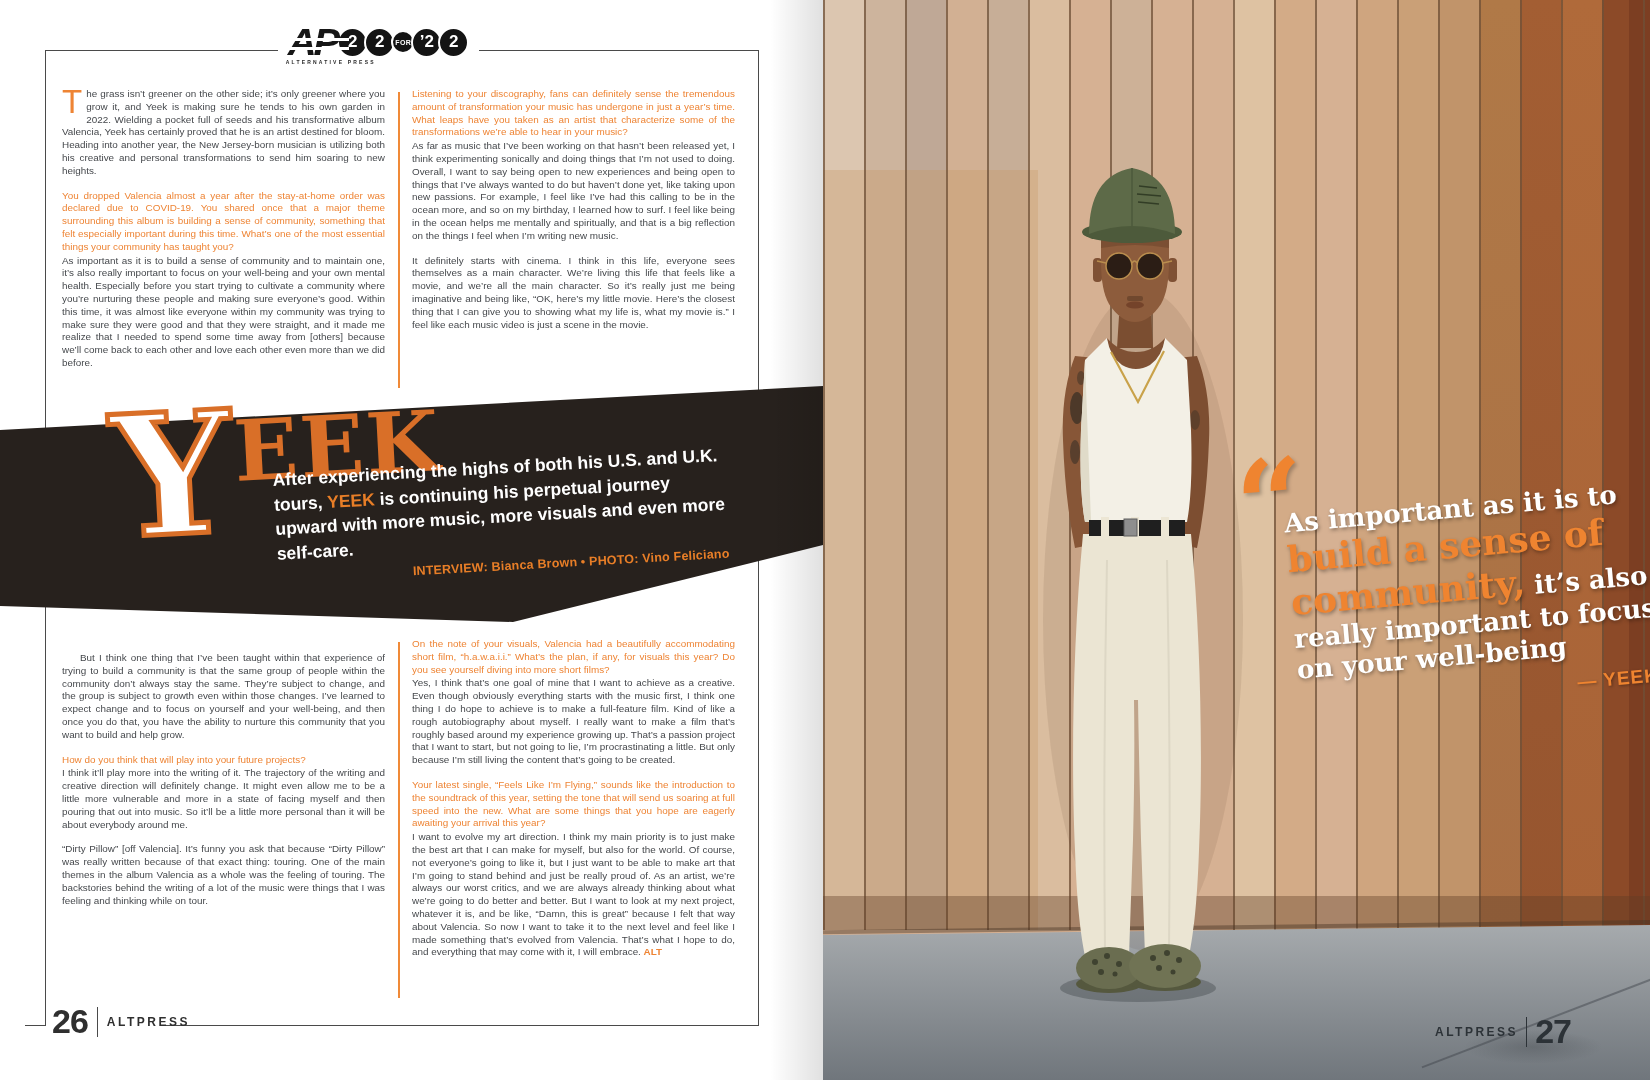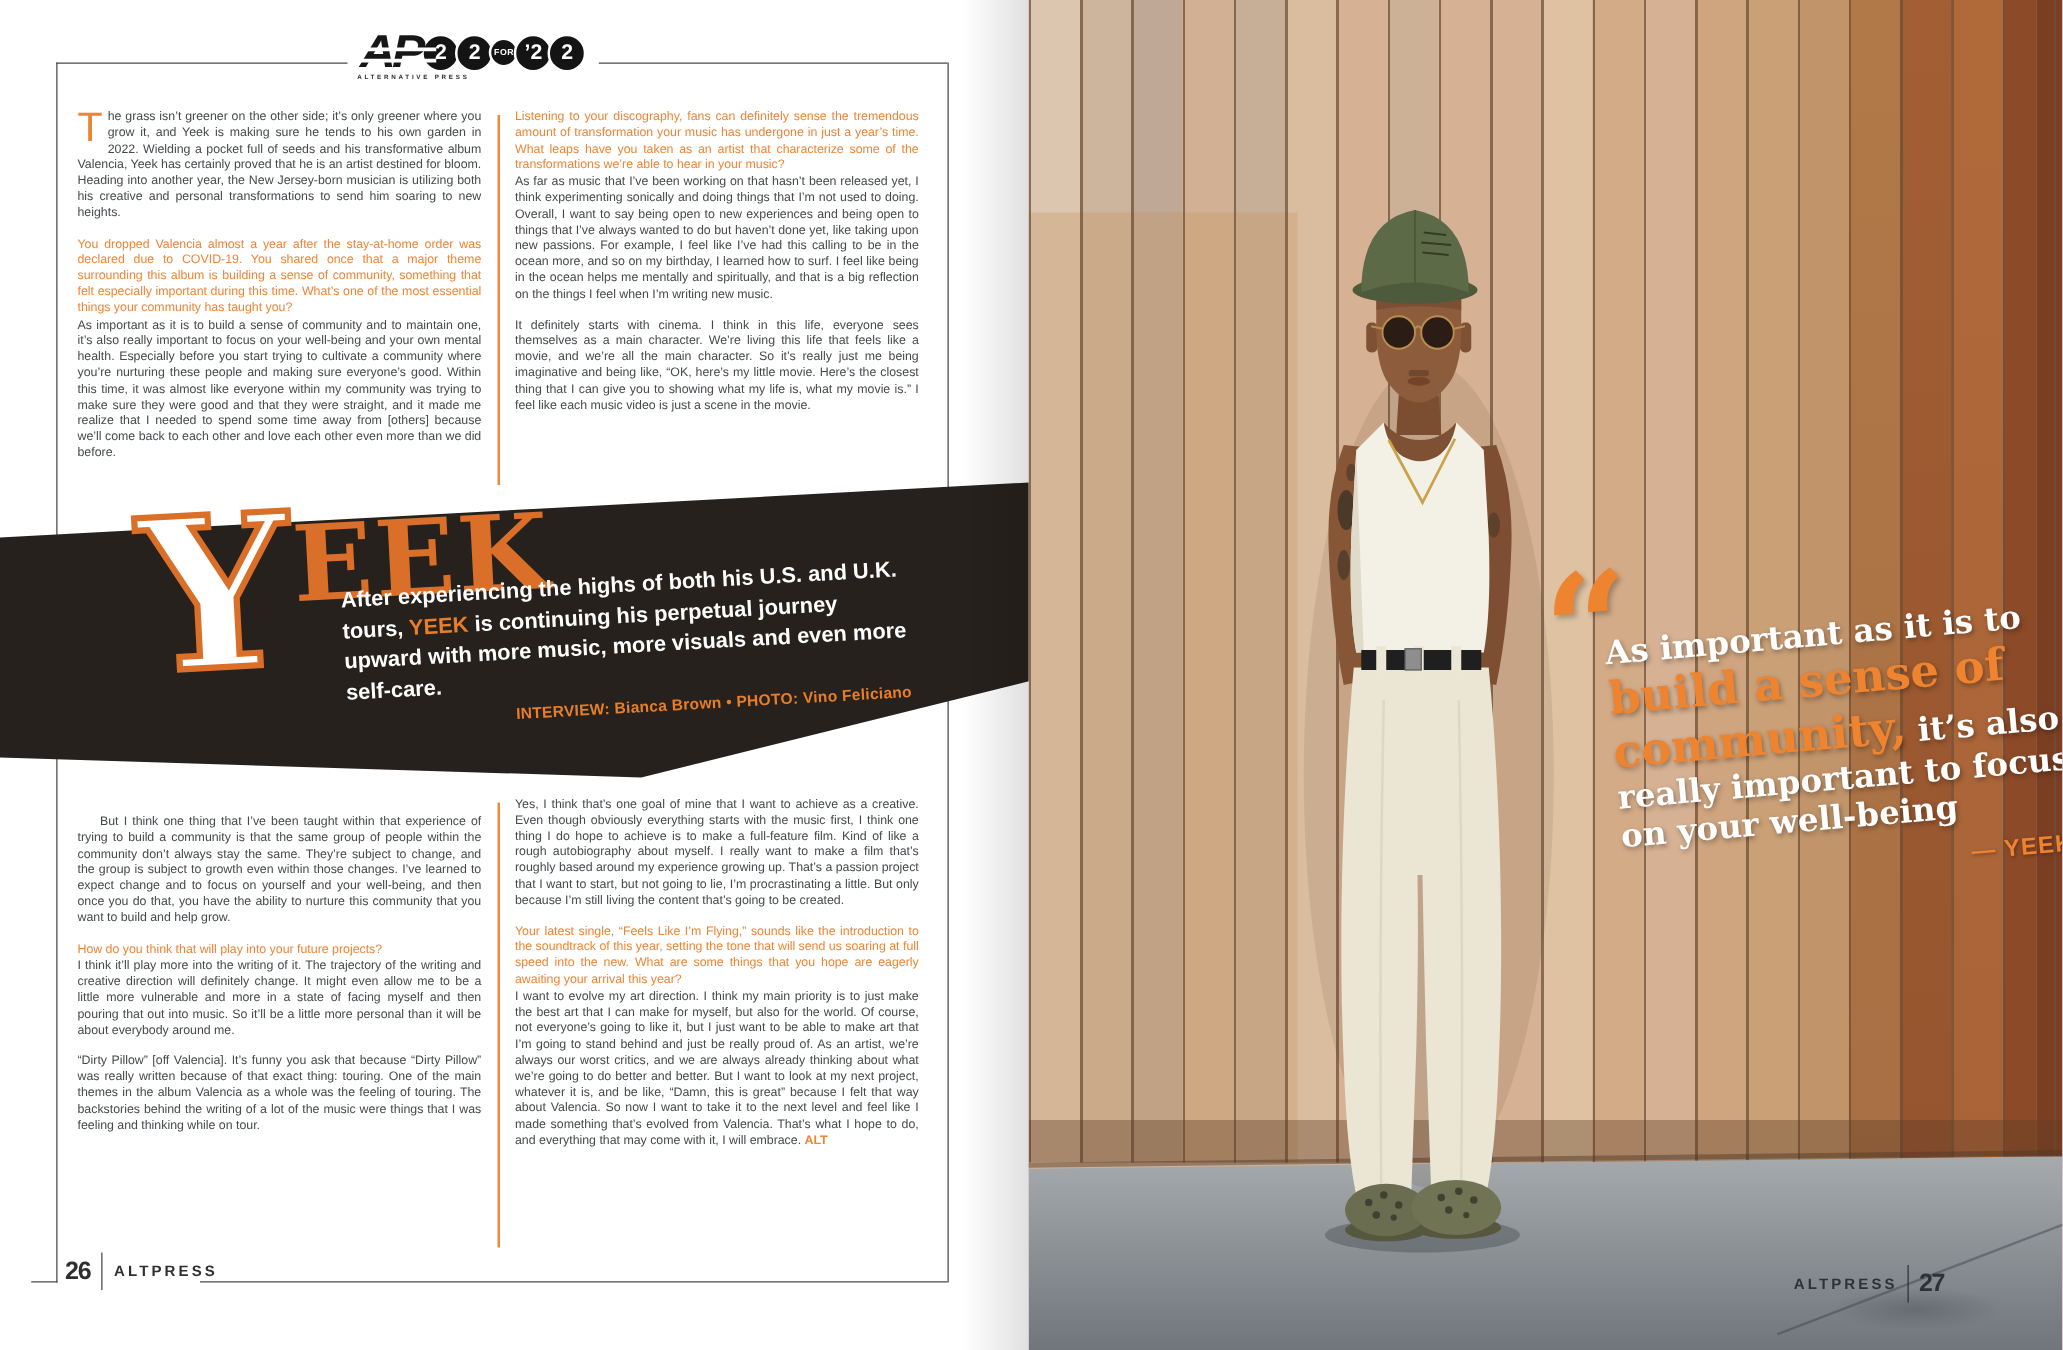--- a/index.html
+++ b/index.html
@@ -58,21 +58,21 @@
     font-weight:900;font-size:84px;line-height:.9;color:#d96f28;letter-spacing:2px;
     transform:rotate(-3deg);transform-origin:left top;}
   .tagline{position:absolute;left:272px;top:468px;width:452px;transform:rotate(-3.2deg);
     transform-origin:left top;color:#fff;font-size:17.5px;line-height:1.4;font-weight:700;}
   .tagline .name{color:#e87e27;}
   .credit{text-align:right;color:#e87e27;font-size:12.5px;font-weight:700;margin-top:5px;
     letter-spacing:.2px;}
 
   
   #footer-left{position:absolute;left:52px;top:1002px;display:flex;align-items:center;z-index:2;}
-  .page-num{font-size:20px;font-weight:800;color:#2f2f2f;letter-spacing:-1px;}
+  .page-num{font-size:34px;font-weight:800;color:#2f2f2f;letter-spacing:-1px;}
   .footer-div{width:1px;height:30px;background:#4a4a4a;margin:0 9px;}
   .footer-brand{font-size:12px;font-weight:700;letter-spacing:2.5px;color:#2f2f2f;}
   #footer-line-left{position:absolute;left:160px;top:1025px;width:598px;height:1px;background:#4a4a4a;}
 
   
   #gutter{position:absolute;left:770px;top:0;width:53px;height:1080px;
     background:linear-gradient(90deg,rgba(0,0,0,0),rgba(0,0,0,.12));z-index:4;}
 
   
   #page-right{position:absolute;left:823px;top:0;width:827px;height:1080px;overflow:hidden;
@@ -175,20 +175,21 @@
     </div>
 
     <div class="col" id="col-bot-1">
       <p class="indent">But I think one thing that I’ve been taught within that experience of trying to build a community is that the same group of people within the community don’t always stay the same. They’re subject to change, and the group is subject to growth even within those changes. I’ve learned to expect change and to focus on yourself and your well-being, and then once you do that, you have the ability to nurture this community that you want to build and help grow.</p>
       <p class="q">How do you think that will play into your future projects?</p>
       <p>I think it’ll play more into the writing of it. The trajectory of the writing and creative direction will definitely change. It might even allow me to be a little more vulnerable and more in a state of facing myself and then pouring that out into music. So it’ll be a little more personal than it will be about everybody around me.</p>
       <p>“Dirty Pillow” [off Valencia]. It’s funny you ask that because “Dirty Pillow” was really written because of that exact thing: touring. One of the main themes in the album Valencia as a whole was the feeling of touring. The backstories behind the writing of a lot of the music were things that I was feeling and thinking while on tour.</p>
     </div>
 
     <div class="col" id="col-bot-2">
+      <p class="q">On the note of your visuals, Valencia had a beautifully accommodating short film, “h.a.w.a.i.i.” What’s the plan, if any, for visuals this year? Do you see yourself diving into more short films?</p>
       <p>Yes, I think that’s one goal of mine that I want to achieve as a creative. Even though obviously everything starts with the music first, I think one thing I do hope to achieve is to make a full-feature film. Kind of like a rough autobiography about myself. I really want to make a film that’s roughly based around my experience growing up. That’s a passion project that I want to start, but not going to lie, I’m procrastinating a little. But only because I’m still living the content that’s going to be created.</p>
       <p class="q">Your latest single, “Feels Like I’m Flying,” sounds like the introduction to the soundtrack of this year, setting the tone that will send us soaring at full speed into the new. What are some things that you hope are eagerly awaiting your arrival this year?</p>
       <p><span>I want to evolve my art direction. I think my main priority is to just make the best art that I can make for myself, but also for the world. Of course, not everyone’s going to like it, but I just want to be able to make art that I’m going to stand behind and just be really proud of. As an artist, we’re always our worst critics, and we are always already thinking about what we’re going to do better and better. But I want to look at my next project, whatever it is, and be like, “Damn, this is great” because I felt that way about Valencia. So now I want to take it to the next level and feel like I made something that’s evolved from Valencia. That’s what I hope to do, and everything that may come with it, I will embrace. </span><span class="alt-tag">ALT</span></p>
     </div>
 
     <div id="footer-left">
       <span class="page-num">26</span>
       <span class="footer-div"></span>
       <span class="footer-brand">ALTPRESS</span>
     </div>

